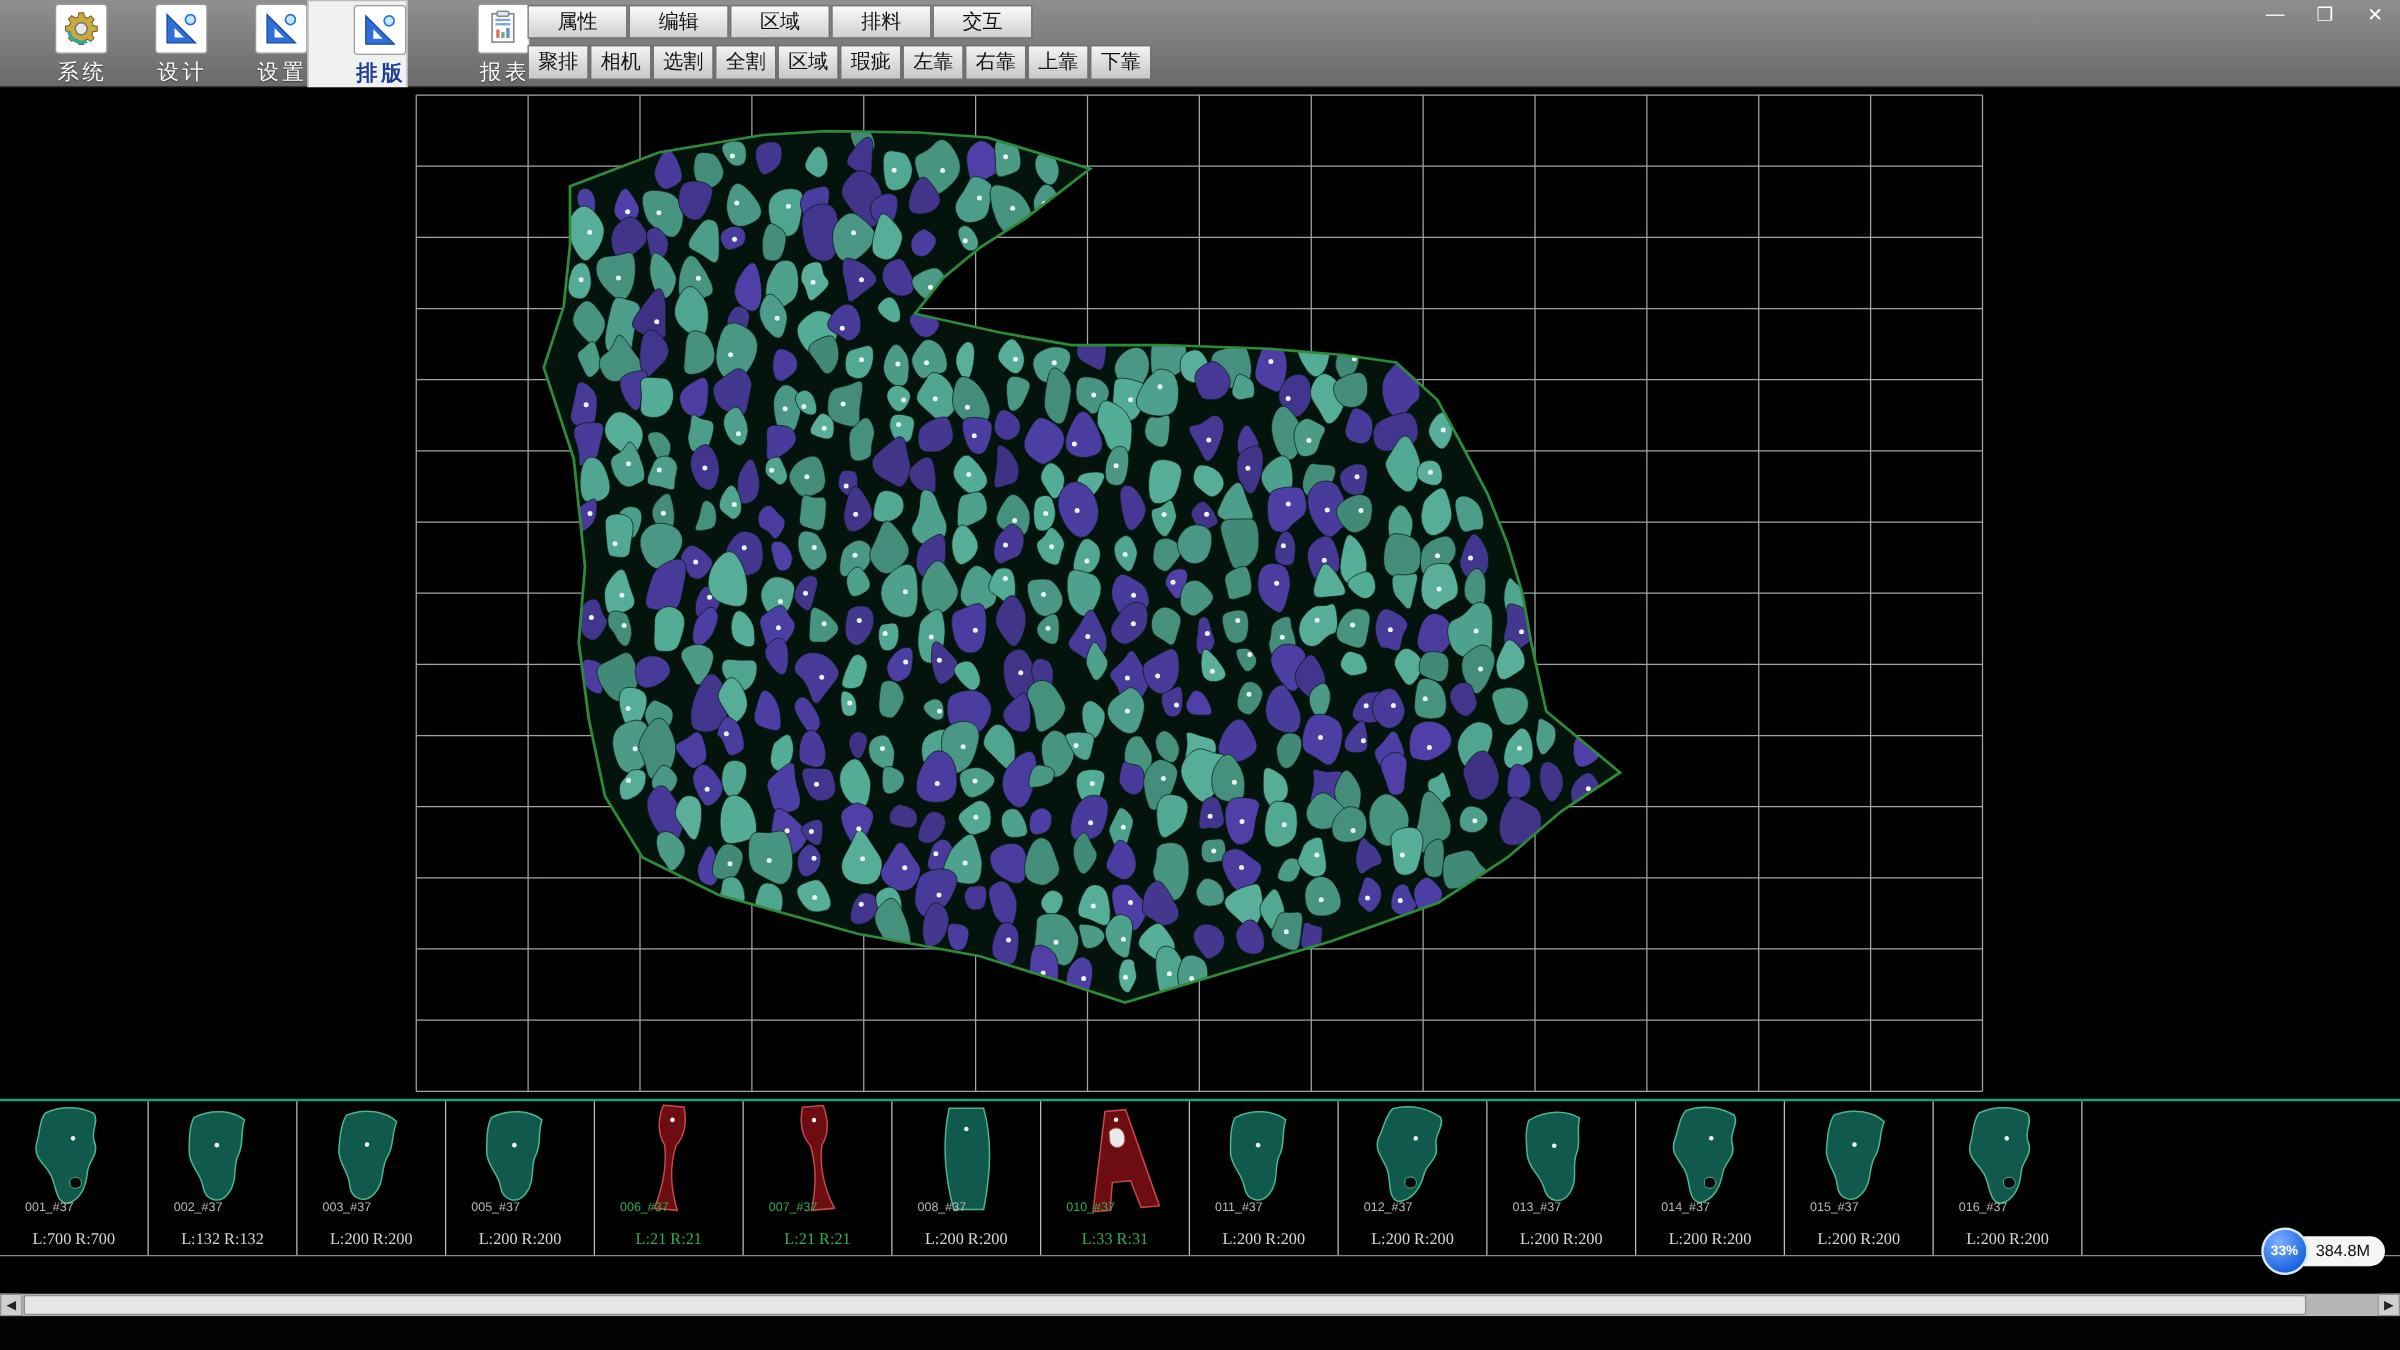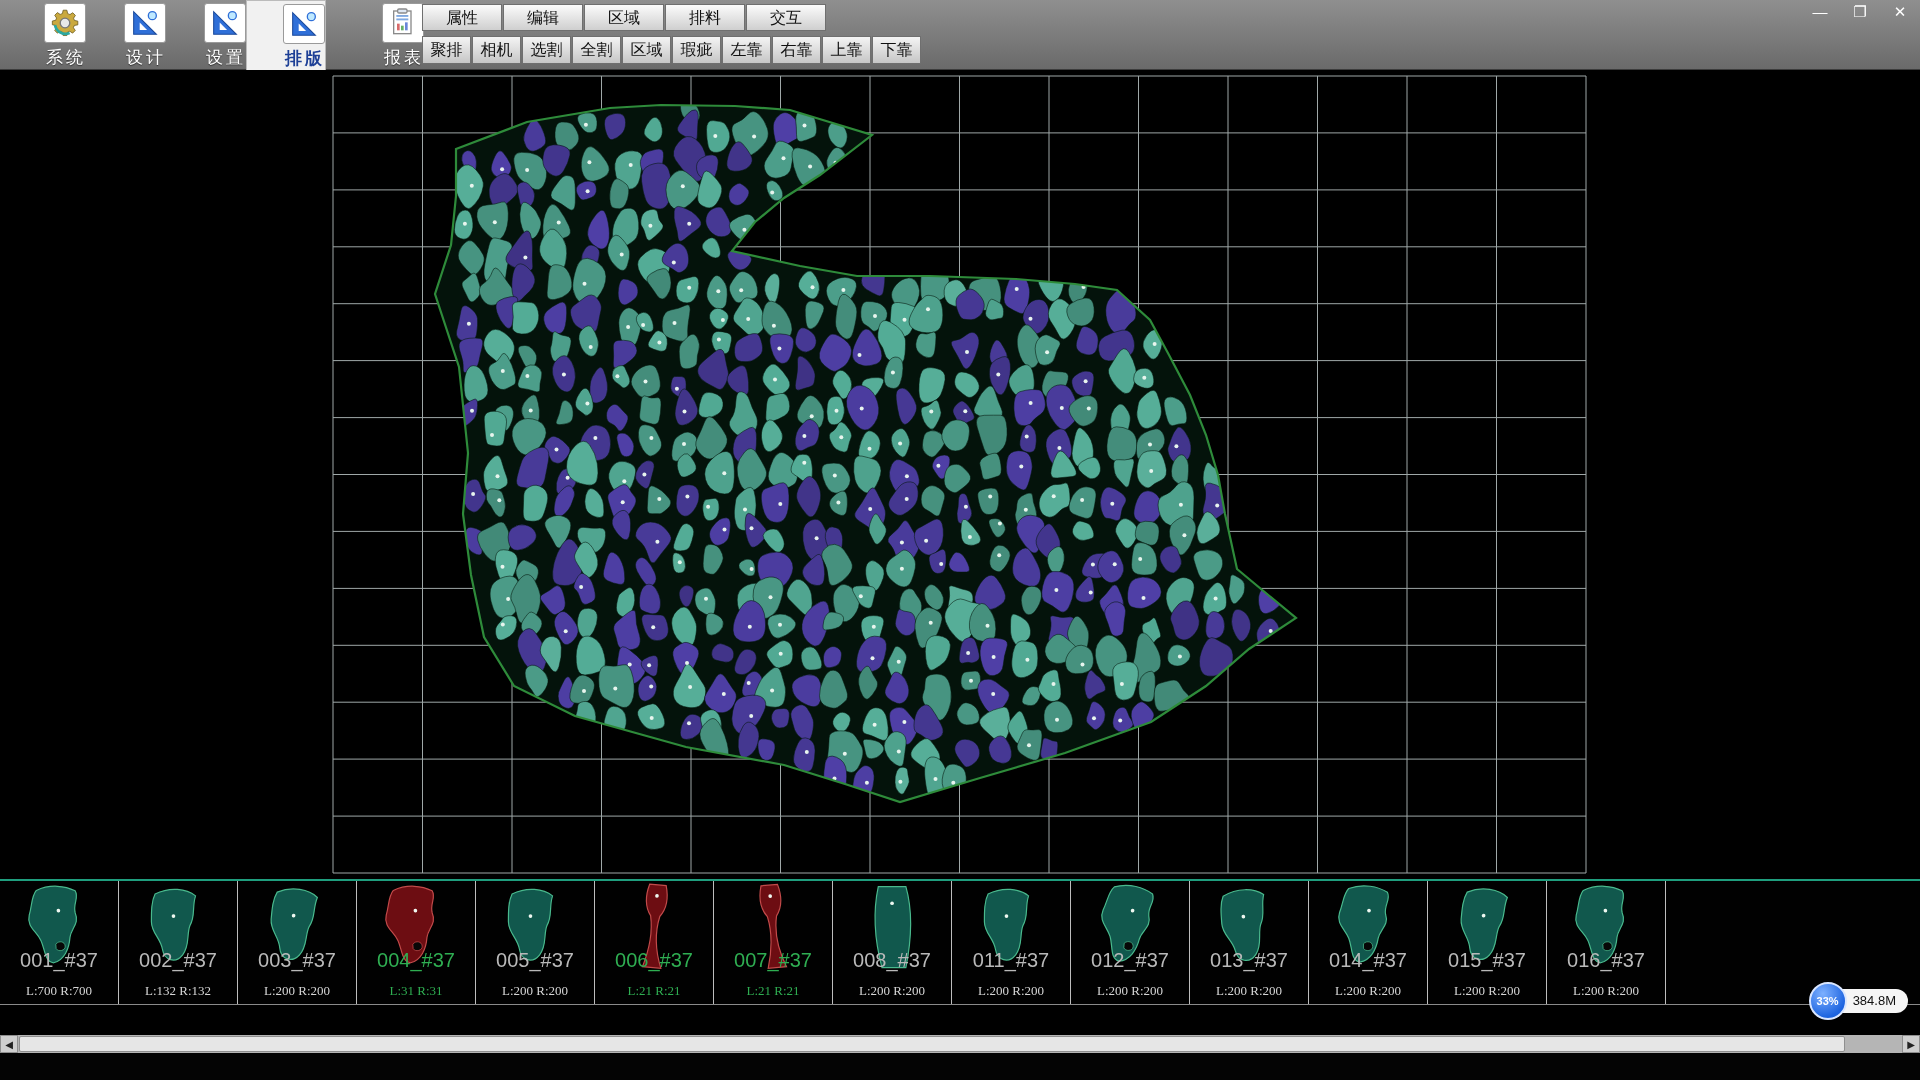--- a/index.html
+++ b/index.html
@@ -39,22 +39,22 @@
   
   #canvas-wrap{position:absolute;top:70px;left:0;width:1920px;height:809px;background:#000;}
   #canvas-svg{width:100%;height:100%;display:block;}
 
   
   #filmstrip{position:absolute;top:879px;left:0;width:1920px;height:126px;background:#010101;
     border-top:2px solid #1f9e7e;border-bottom:1px solid #8a8a8a;display:flex;}
   .cell{position:relative;flex:0 0 119px;height:100%;border-right:1px solid #bdbdbd;
     cursor:pointer;overflow:hidden;}
   .cell svg.thumb{position:absolute;top:2px;left:10px;width:100px;height:92px;}
-  .pname{position:absolute;bottom:32px;width:100%;text-align:center;font-size:20px;
-    color:#b9b9b9;pointer-events:none;}
+  .pname{position:absolute;bottom:32px;width:100%;font-size:10px;
+    color:#b9b9b9;pointer-events:none;padding-left:20px;}
   .plr{position:absolute;bottom:5px;width:100%;text-align:center;font-size:13px;
     color:#d6d6d6;pointer-events:none;font-family:Liberation Serif, serif;}
   .cell.green .pname,.cell.green .plr{color:#2fae52;}
 
   
   #strip-gap{position:absolute;top:1006px;left:0;width:1920px;height:29px;background:#000;}
   #hscroll{position:absolute;top:1035px;left:0;width:1920px;height:18px;background:#b5b5b5;}
   .arr{position:absolute;top:0;width:18px;height:18px;line-height:17px;text-align:center;
     color:#222;font-size:10px;background:#cfcfcf;border:1px solid #8f8f8f;cursor:pointer;}
   .arr.left{left:0;} .arr.right{right:0;}
@@ -883,31 +883,20 @@
       <div class="cell teal">
         <svg class="thumb" viewBox="0 0 100 100">
           <g transform="rotate(5 50 50)">
             <path d="M24,12 C40,4 58,6 68,14 C64,26 68,36 62,46 C58,56 62,68 54,78 C46,88 34,84 32,72 C30,60 20,54 20,42 C20,30 20,20 24,12 Z" fill="#11584d" stroke="#49b98d" stroke-width="1.3"></path>
             <circle cx="44" cy="36" r="2" fill="#eef7f0"></circle>
           </g>
         </svg>
         <div class="pname">003_#37</div>
         <div class="plr">L:200 R:200</div>
       </div>
-      <div class="cell green red">
-        <svg class="thumb" viewBox="0 0 100 100">
-          <g transform="rotate(-5 50 50)">
-            <path d="M28,6 C44,0 60,4 70,10 C74,18 66,24 68,34 C72,46 62,50 60,60 C58,72 52,84 40,86 C30,84 32,70 28,60 C24,50 14,44 18,32 C22,22 22,12 28,6 Z" fill="#6d0d12" stroke="#c24a4a" stroke-width="1.3"></path>
-            <path d="M44,66 C48,62 54,64 54,69 C54,74 46,75 44,71 Z" fill="#070707" stroke="#c24a4a" stroke-width="0.8"></path>
-            <circle cx="50" cy="30" r="2" fill="#eef7f0"></circle>
-          </g>
-        </svg>
-        <div class="pname">004_#37</div>
-        <div class="plr">L:31 R:31</div>
-      </div>
       <div class="cell teal">
         <svg class="thumb" viewBox="0 0 100 100">
           <g transform="rotate(0 50 50)">
             <path d="M24,12 C40,4 58,6 68,14 C64,26 68,36 62,46 C58,56 62,68 54,78 C46,88 34,84 32,72 C30,60 20,54 20,42 C20,30 20,20 24,12 Z" fill="#11584d" stroke="#49b98d" stroke-width="1.3"></path>
             <circle cx="44" cy="36" r="2" fill="#eef7f0"></circle>
           </g>
         </svg>
         <div class="pname">005_#37</div>
         <div class="plr">L:200 R:200</div>
       </div>
@@ -933,20 +922,31 @@
       </div>
       <div class="cell teal">
         <svg class="thumb" viewBox="0 0 100 100">
           <g transform="rotate(0 50 50)">
             <path d="M34,4 L64,4 C72,32 70,62 64,92 L38,92 C30,62 28,32 34,4 Z" fill="#11584d" stroke="#49b98d" stroke-width="1.3"></path>
             <circle cx="49" cy="22" r="2" fill="#eef7f0"></circle>
           </g>
         </svg>
         <div class="pname">008_#37</div>
         <div class="plr">L:200 R:200</div>
+      </div>
+      <div class="cell green red">
+        <svg class="thumb" viewBox="0 0 100 100">
+          <g transform="rotate(-5 50 50)">
+            <path d="M26,92 L44,6 L62,6 L84,92 L68,92 L61,68 L45,68 L41,92 Z" fill="#6d0d12" stroke="#c24a4a" stroke-width="1.3"></path>
+            <path d="M46,24 C52,18 60,22 59,32 C58,40 48,40 46,33 Z" fill="#e9e9e9" stroke="#c24a4a" stroke-width="0.8"></path>
+            <circle cx="53" cy="14" r="2" fill="#eef7f0"></circle>
+          </g>
+        </svg>
+        <div class="pname">010_#37</div>
+        <div class="plr">L:33 R:31</div>
       </div>
       <div class="cell teal">
         <svg class="thumb" viewBox="0 0 100 100">
           <g transform="rotate(0 50 50)">
             <path d="M24,12 C40,4 58,6 68,14 C64,26 68,36 62,46 C58,56 62,68 54,78 C46,88 34,84 32,72 C30,60 20,54 20,42 C20,30 20,20 24,12 Z" fill="#11584d" stroke="#49b98d" stroke-width="1.3"></path>
             <circle cx="44" cy="36" r="2" fill="#eef7f0"></circle>
           </g>
         </svg>
         <div class="pname">011_#37</div>
         <div class="plr">L:200 R:200</div>

